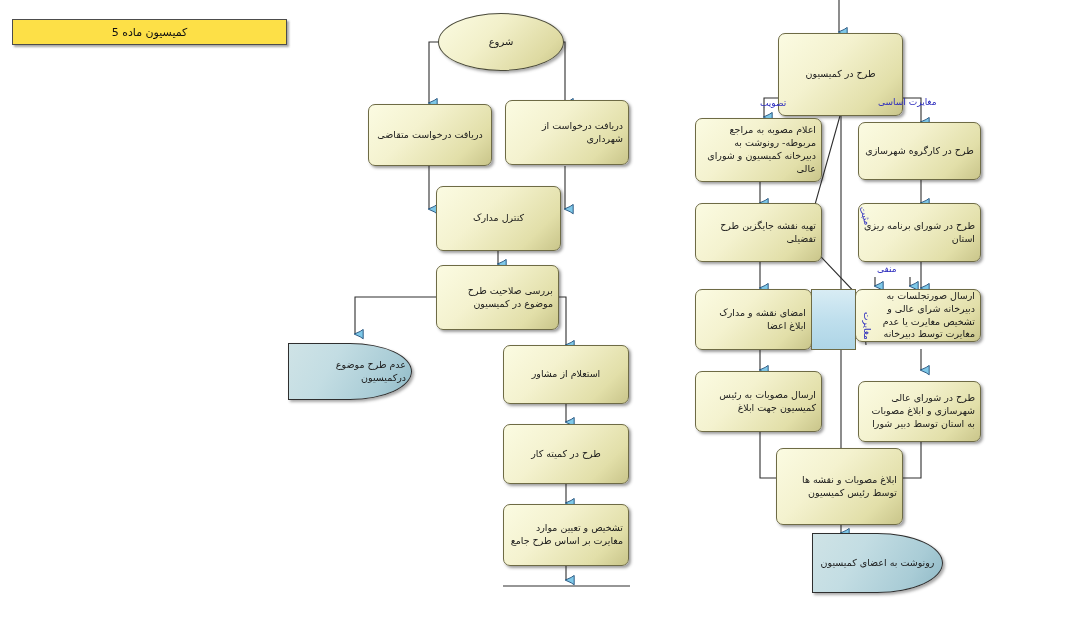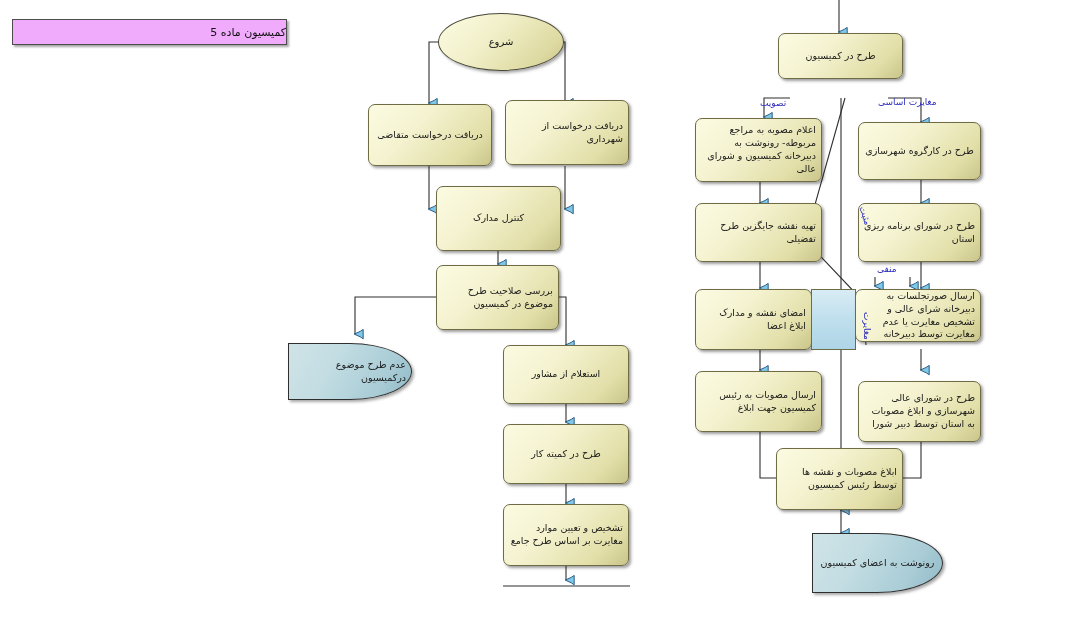--- a/index.html
+++ b/index.html
@@ -46,23 +46,23 @@
 
   
   .bluelink{
     background:linear-gradient(180deg,#d8ecf4 0%,#bfdfed 50%,#aed5e6 100%);
     border:1px solid #6e6b45;
     font-size:9px;
   }
 
   .title-box{
     position:absolute;box-sizing:border-box;
-    background:#f0abfc;border:1px solid #4d4d4d;
+    background:#fde047;border:1px solid #4d4d4d;
     box-shadow:2px 2px 2px rgba(60,60,60,0.45);
-    display:flex;align-items:center;
+    display:flex;align-items:center;justify-content:center;
     direction:rtl;font-size:11px;color:#111;
   }
 
   .edge-label{
     position:absolute;color:#2b2bbd;font-size:9px;direction:rtl;
     white-space:nowrap;background:transparent;
   }
   .edge-label.rot{transform-origin:left top;}
 </style>
 </head>
@@ -167,21 +167,21 @@
   </div>
 
   <div class="node proc" style="left:503px;top:424px;width:126px;height:60px;">
     <span>طرح در کمیته کار</span>
   </div>
 
   <div class="node proc" style="left:503px;top:504px;width:126px;height:62px;">
     <span>تشخیص و تعیین موارد مغایرت بر اساس طرح جامع</span>
   </div>
 
-  <div class="node proc" style="left:778px;top:33px;width:125px;height:46px;">
+  <div class="node proc" style="left:778px;top:33px;width:125px;height:83px;">
     <span>طرح در کمیسیون</span>
   </div>
 
   <div class="node proc" style="left:695px;top:118px;width:127px;height:64px;">
     <span>اعلام مصوبه به مراجع مربوطه- رونوشت به دبیرخانه کمیسیون و شورای عالی</span>
   </div>
 
   <div class="node proc" style="left:695px;top:203px;width:127px;height:59px;">
     <span>تهیه نقشه جایگزین طرح تفضیلی</span>
   </div>
@@ -205,21 +205,21 @@
   </div>
 
   <div class="node proc" style="left:858px;top:203px;width:123px;height:59px;">
     <span>طرح در شورای برنامه ریزی استان</span>
   </div>
 
   <div class="node proc" style="left:858px;top:371px;width:123px;height:61px;margin-top:10px;">
     <span>طرح در شورای عالی شهرسازی و ابلاغ مصوبات به استان توسط دبیر شورا</span>
   </div>
 
-  <div class="node proc" style="left:776px;top:448px;width:127px;height:62px;">
+  <div class="node proc" style="left:776px;top:448px;width:127px;height:77px;">
     <span>ابلاغ مصوبات و نقشه ها توسط رئیس کمیسیون</span>
   </div>
 
   <div class="node term" style="left:812px;top:533px;width:131px;height:60px;">
     <span>رونوشت به اعضای کمیسیون</span>
   </div>
 
   <div class="edge-label" style="left:760px;top:98px;">
     <span>تصویب</span>
   </div>

